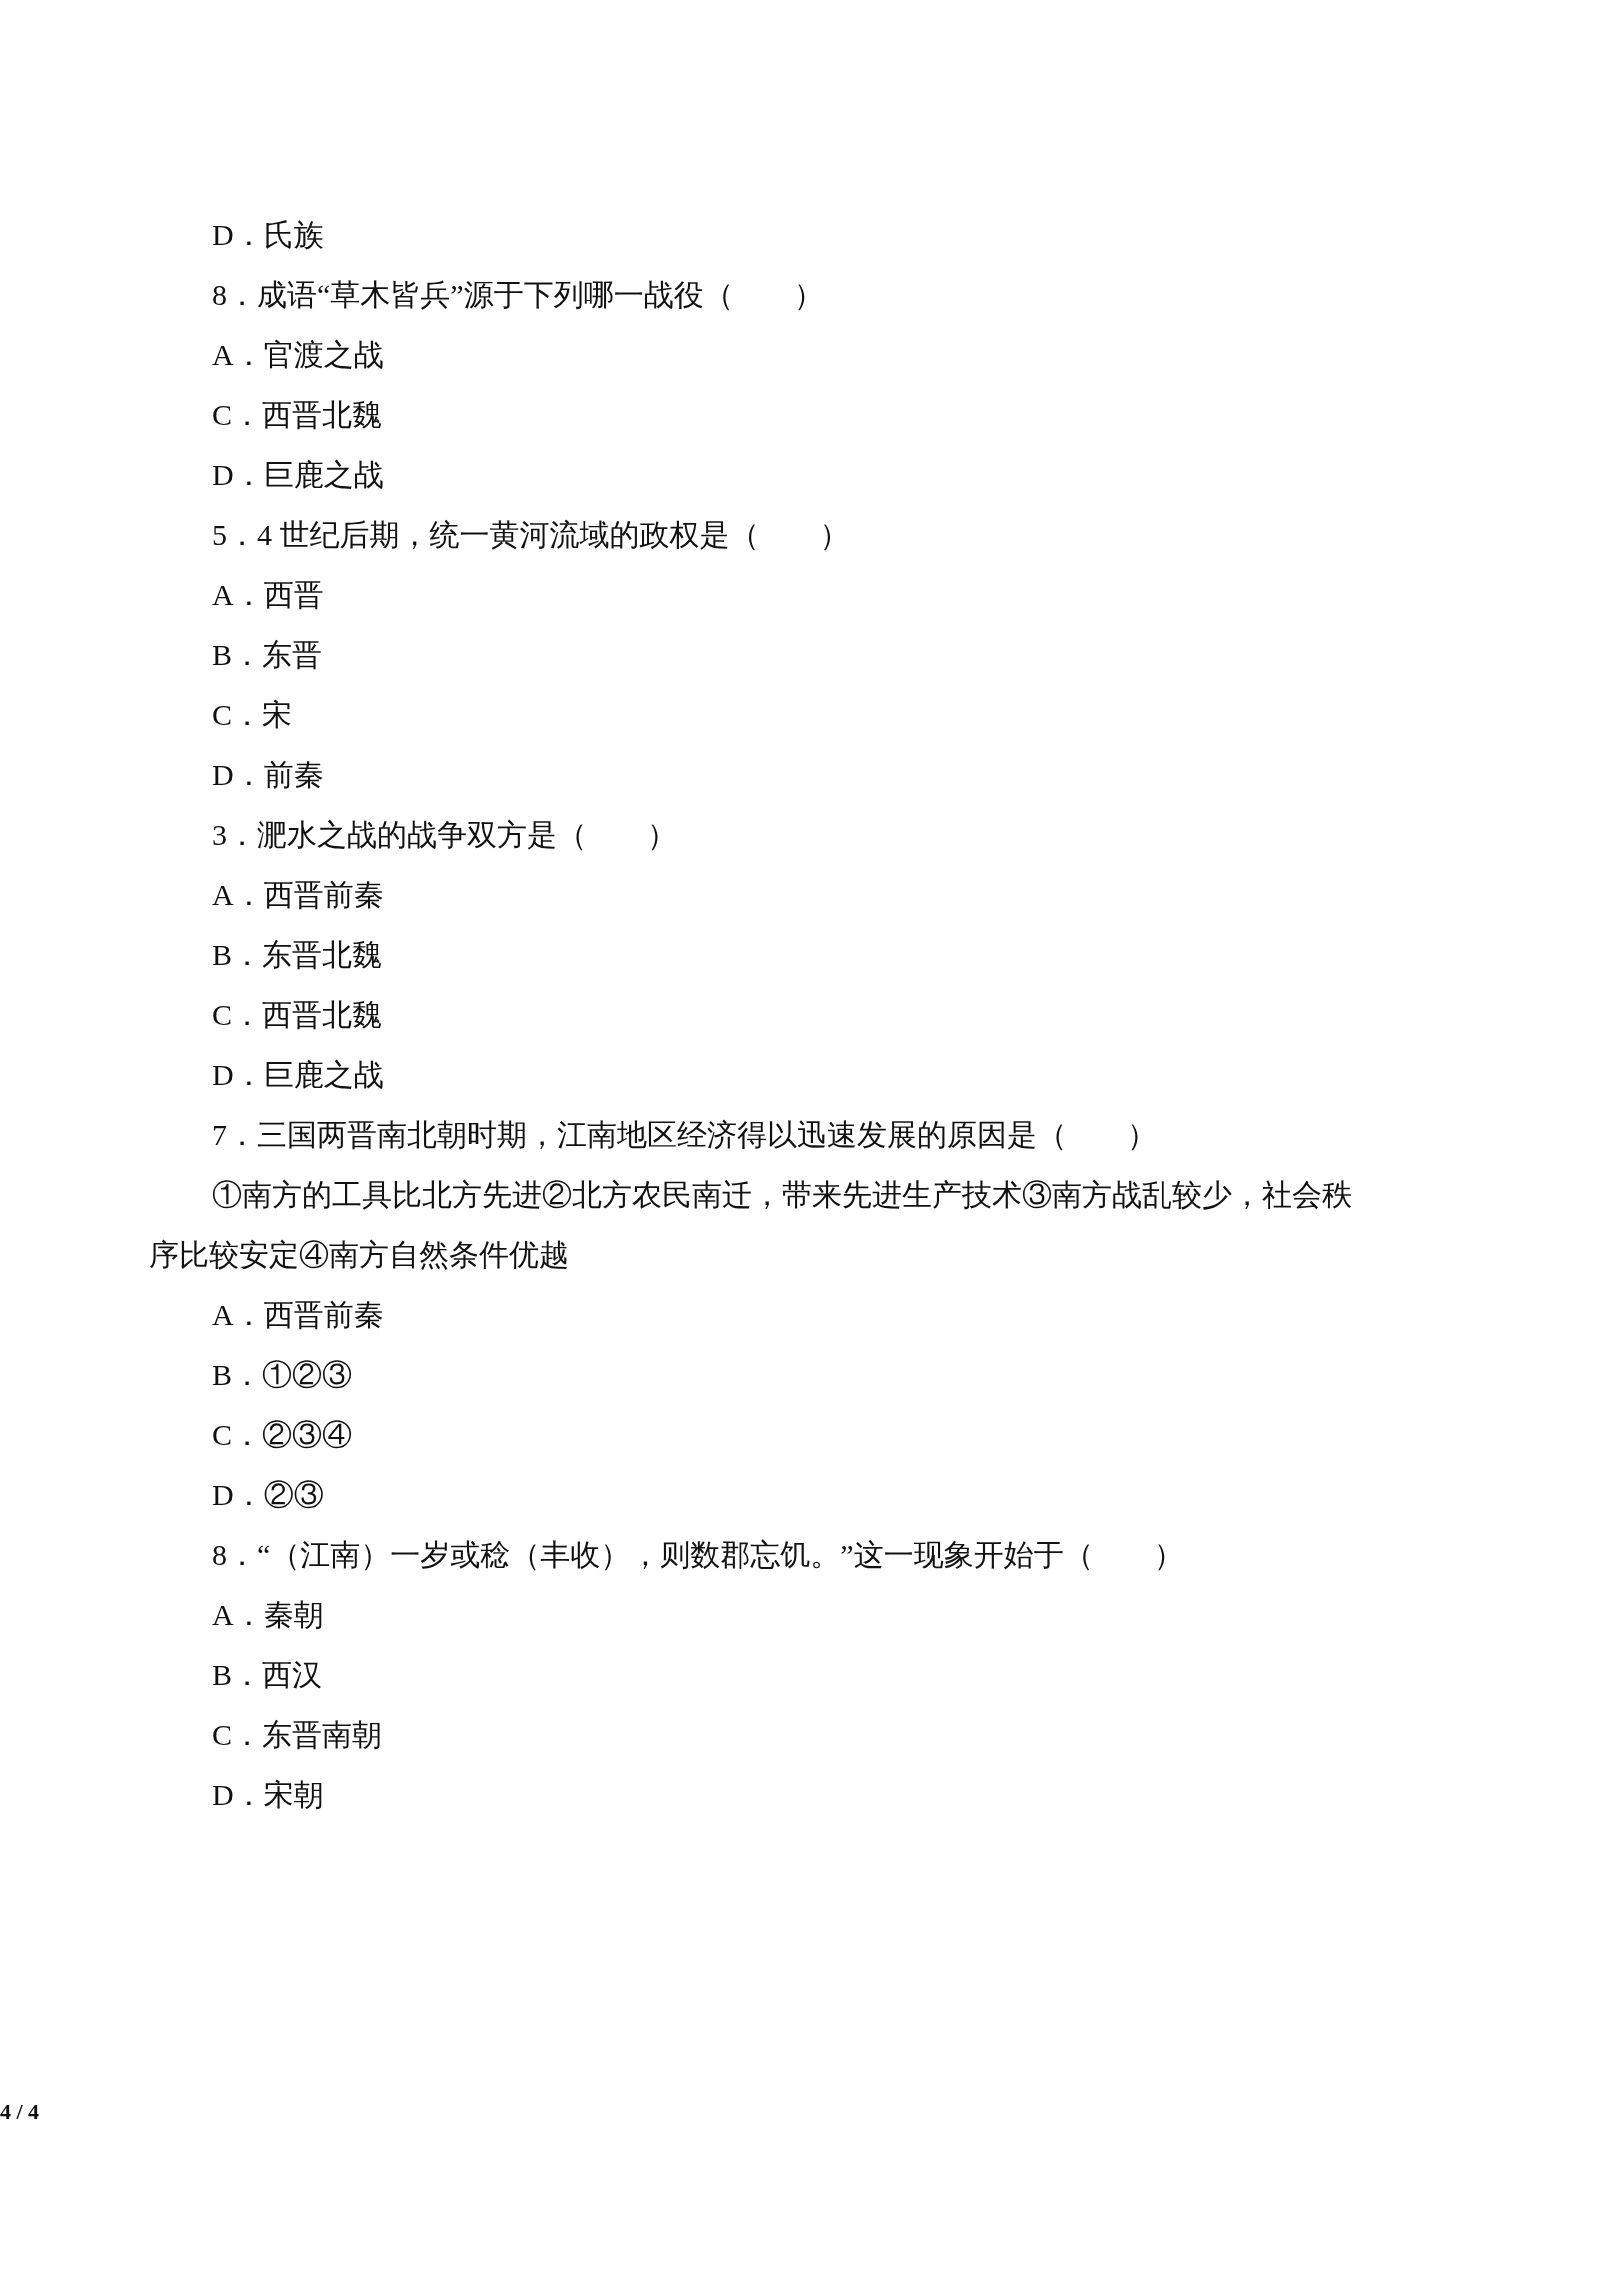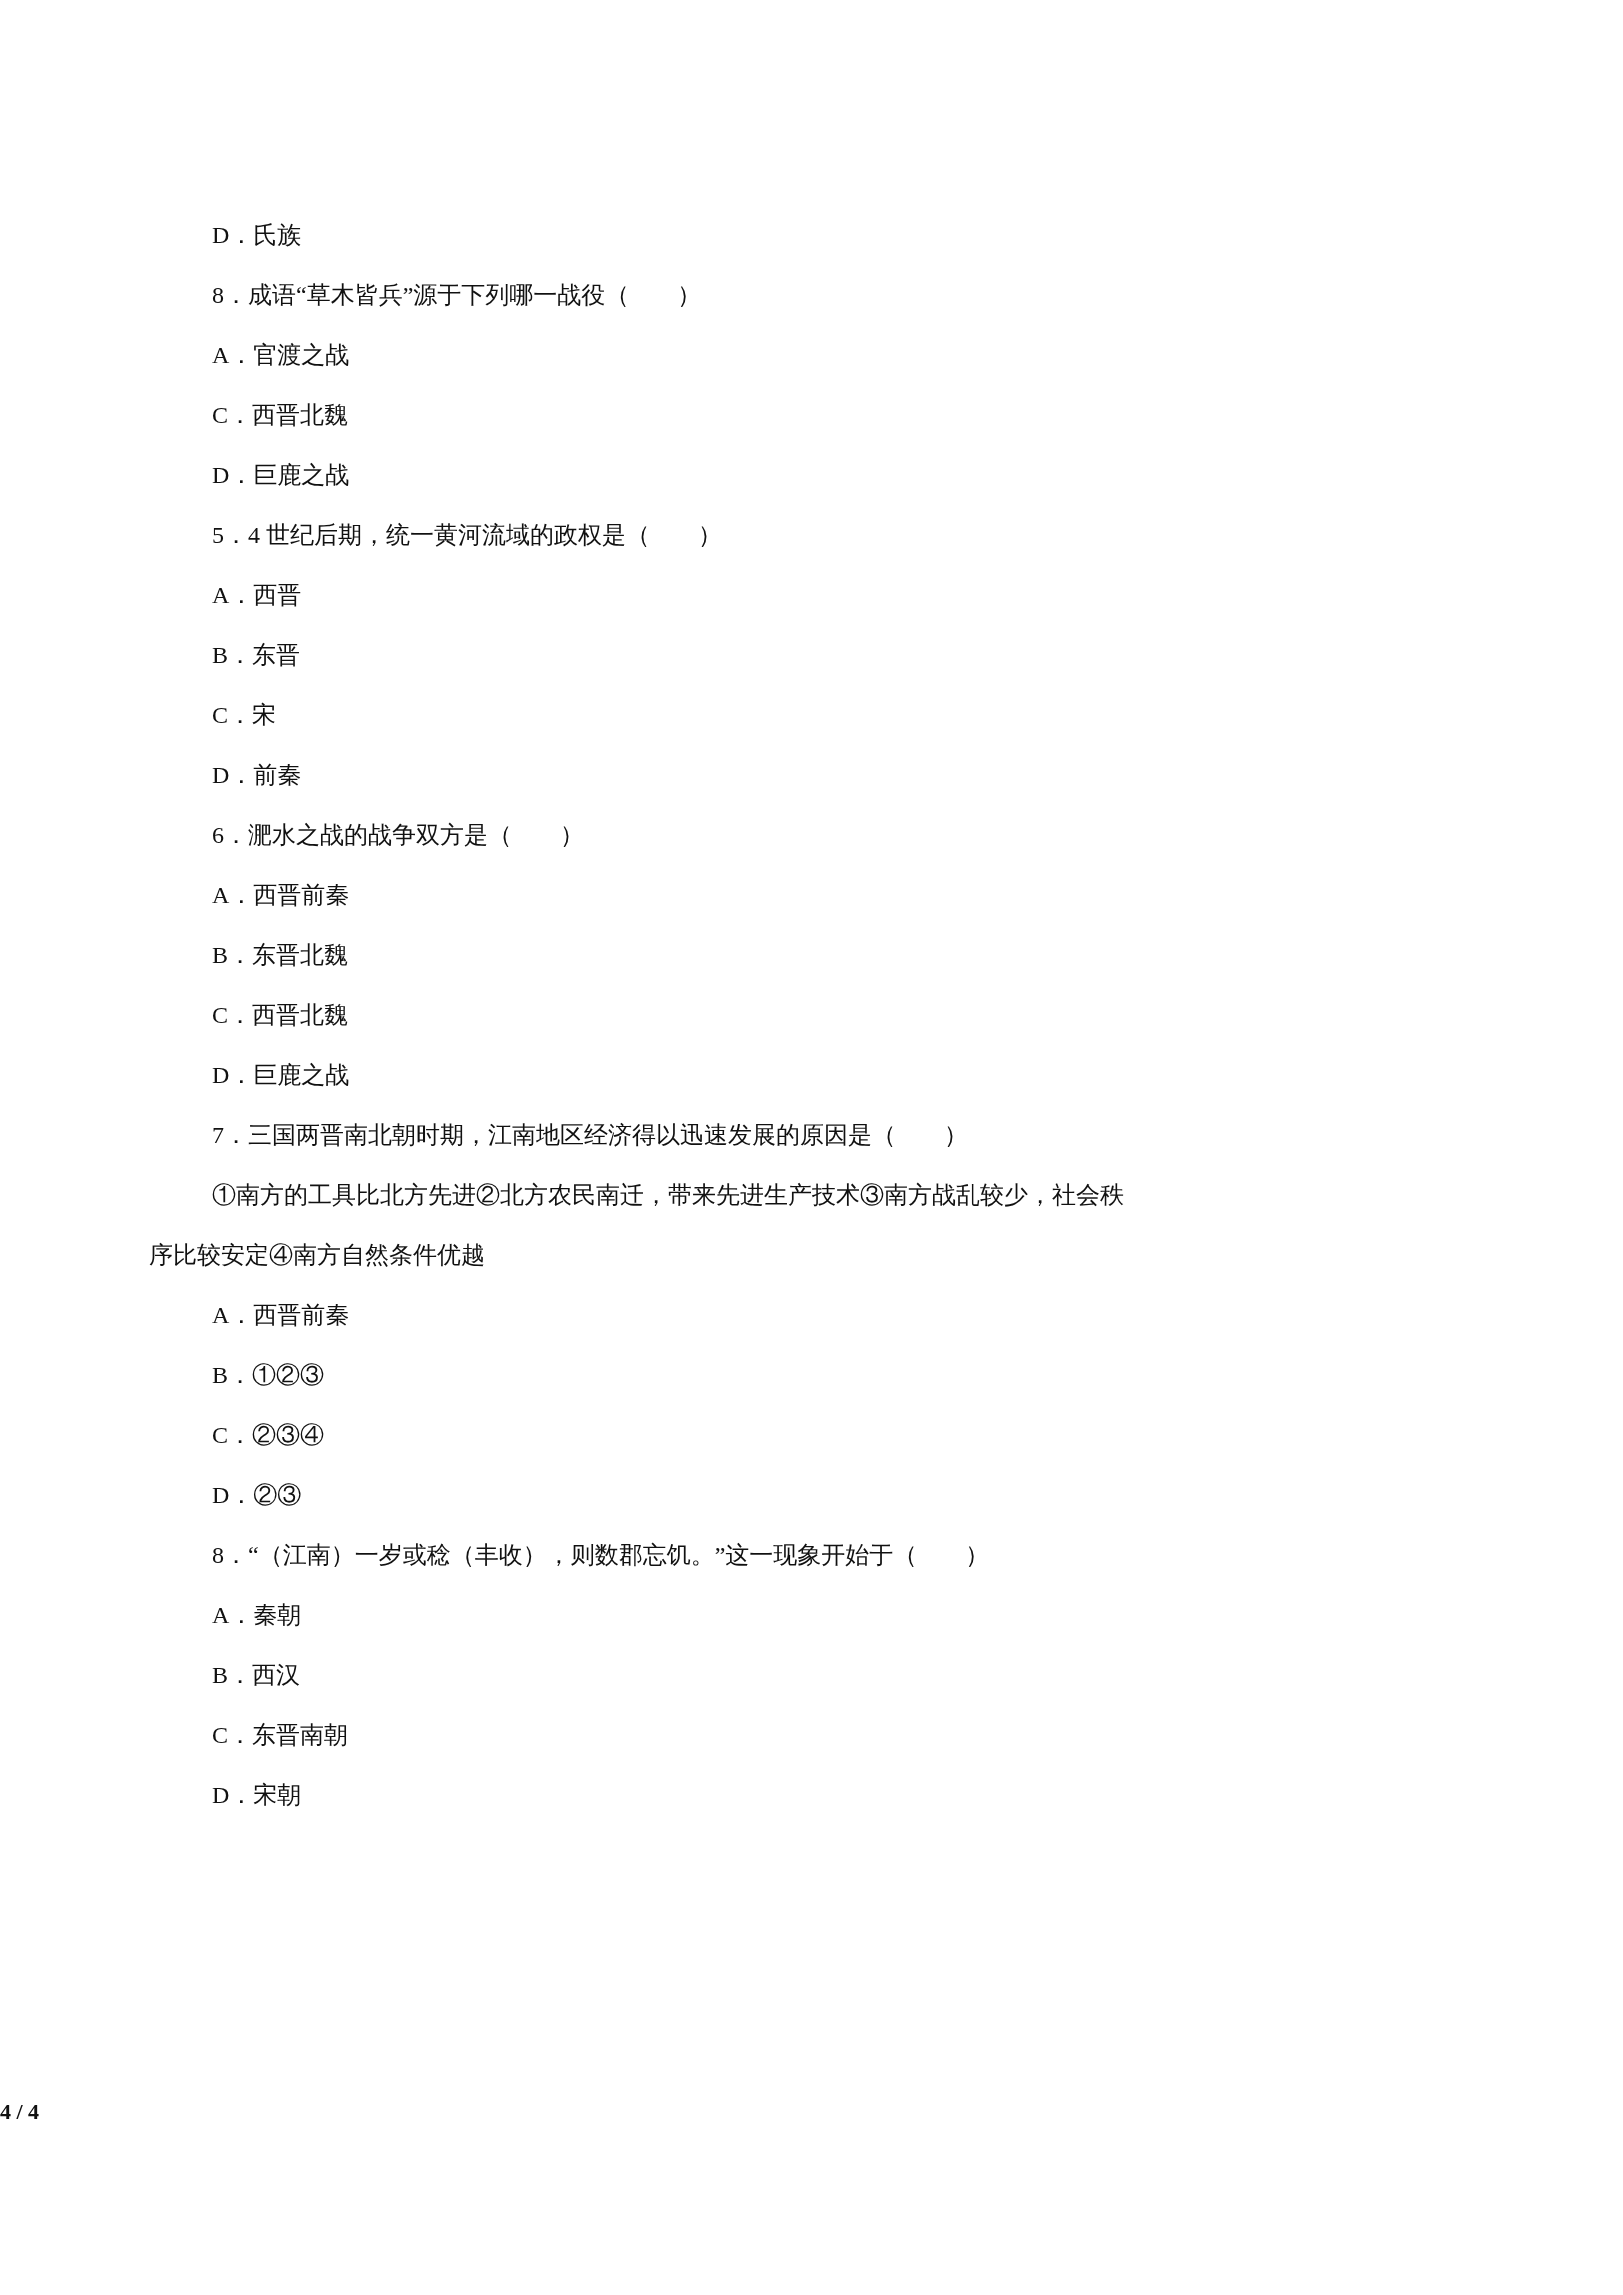--- a/index.html
+++ b/index.html
@@ -18,21 +18,21 @@
   }
   .content {
     position: absolute;
     top: 205px;
     left: 149px;
     width: 1326px;
   }
   .line {
     height: 60px;
     line-height: 60px;
-    font-size: 24px;
+    font-size: 30px;
     white-space: pre;
     color: #111111;
   }
   .line.indent {
     padding-left: 63px;
   }
   .footer {
     position: absolute;
     top: 2098px;
     left: 0;
@@ -52,21 +52,21 @@
       <div class="line indent">D．氏族</div>
       <div class="line indent">8．成语“草木皆兵”源于下列哪一战役（　　）</div>
       <div class="line indent">A．官渡之战</div>
       <div class="line indent">C．西晋北魏</div>
       <div class="line indent">D．巨鹿之战</div>
       <div class="line indent">5．4 世纪后期，统一黄河流域的政权是（　　）</div>
       <div class="line indent">A．西晋</div>
       <div class="line indent">B．东晋</div>
       <div class="line indent">C．宋</div>
       <div class="line indent">D．前秦</div>
-      <div class="line indent">6．淝水之战的战争双方是（　　）</div>
+      <div class="line indent">3．淝水之战的战争双方是（　　）</div>
       <div class="line indent">A．西晋前秦</div>
       <div class="line indent">B．东晋北魏</div>
       <div class="line indent">C．西晋北魏</div>
       <div class="line indent">D．巨鹿之战</div>
       <div class="line indent">7．三国两晋南北朝时期，江南地区经济得以迅速发展的原因是（　　）</div>
       <div class="line indent">①南方的工具比北方先进②北方农民南迁，带来先进生产技术③南方战乱较少，社会秩</div>
       <div class="line">序比较安定④南方自然条件优越</div>
       <div class="line indent">A．西晋前秦</div>
       <div class="line indent">B．①②③</div>
       <div class="line indent">C．②③④</div>

